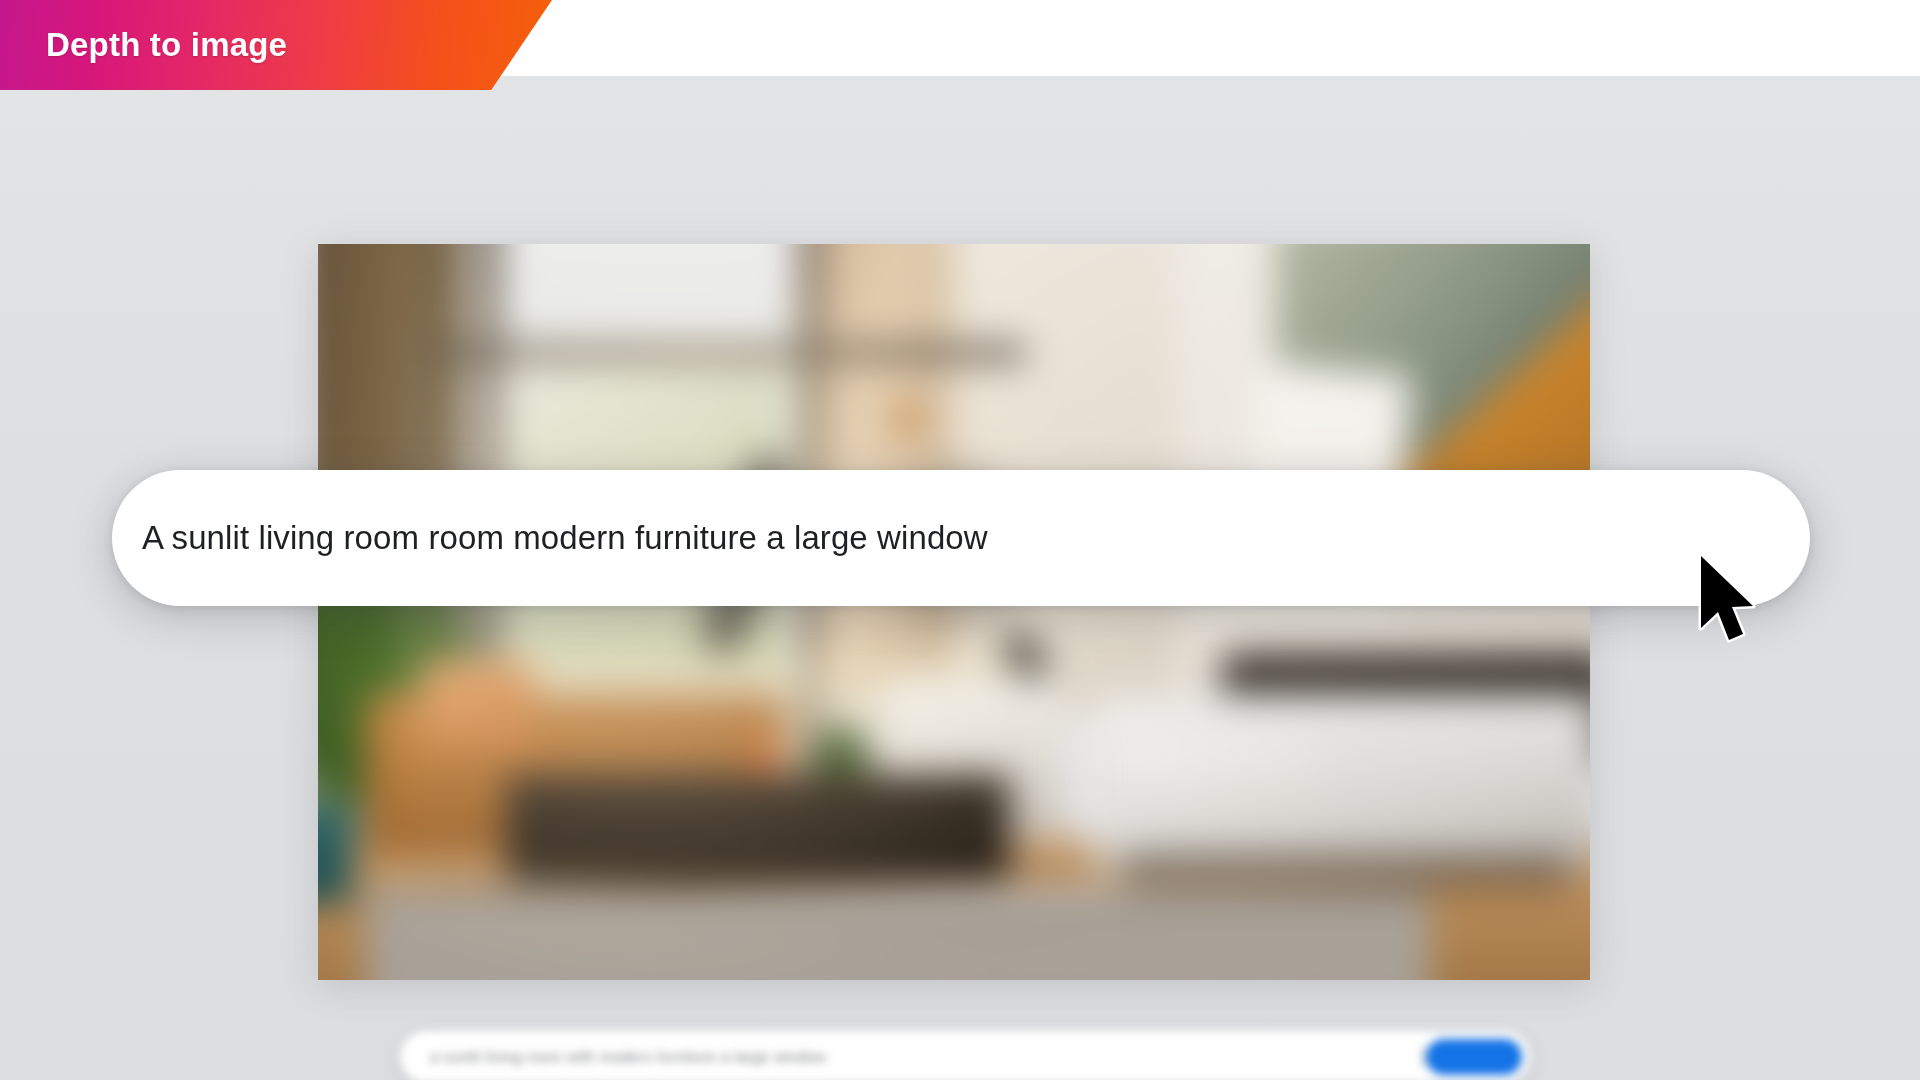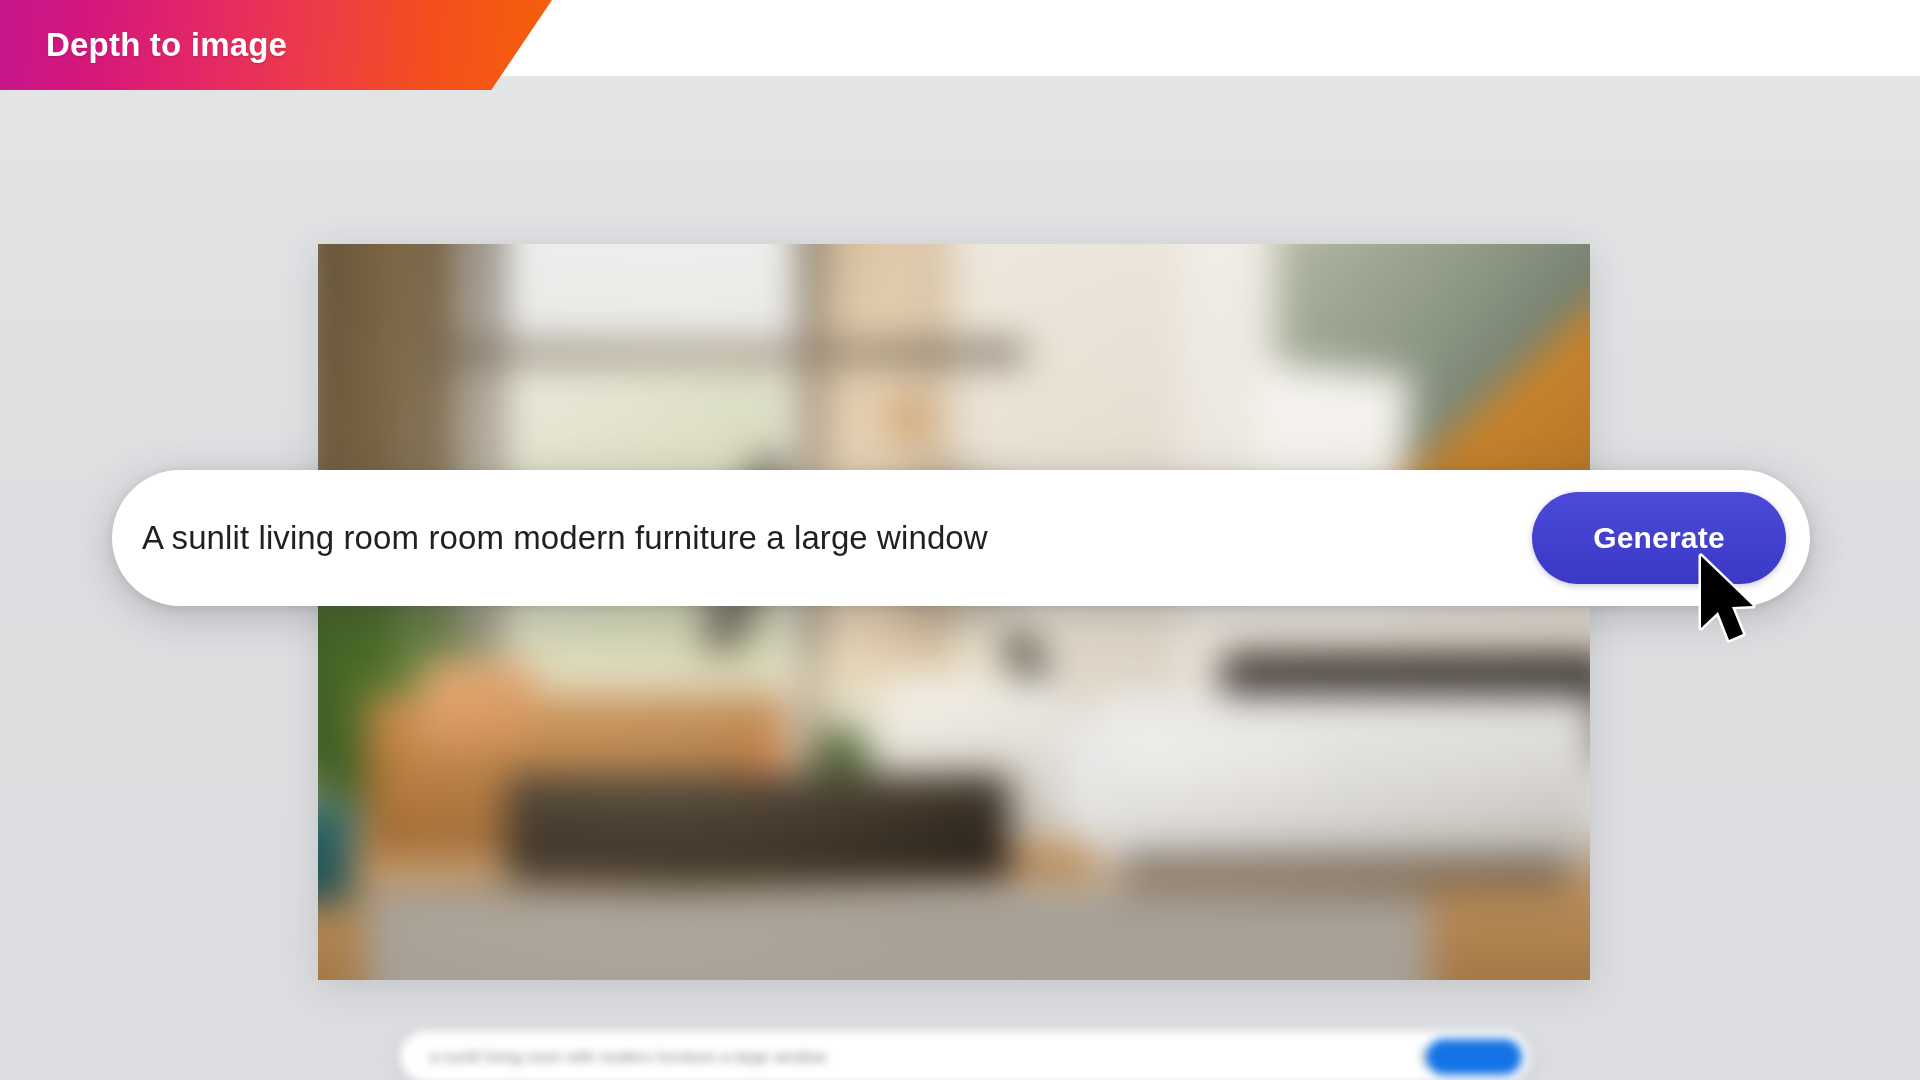--- a/index.html
+++ b/index.html
@@ -429,21 +429,20 @@
   <div class="banner">
     <span class="banner-title">Depth to image</span>
   </div>
 
   <div class="prompt-shell">
 
     <div class="prompt-field" title="Describe the image you want to generate">
       <span class="prompt-text">A sunlit living room room modern furniture a large window</span>
     </div>
 
-    <button class="generate-btn">Generate</button>
   </div>
 
   <div class="cursor">
     <svg width="70" height="100" viewBox="0 0 70 100" xmlns="http://www.w3.org/2000/svg">
       <path d="M6 4 L6 76 L23 60 L34 88 L48 82 L37 55 L58 54 Z" fill="#000000" stroke="#ffffff" stroke-width="5" stroke-linejoin="round"></path>
       <path d="M6 4 L6 76 L23 60 L34 88 L48 82 L37 55 L58 54 Z" fill="#000000"></path>
     </svg>
   </div>
 
 </div>

